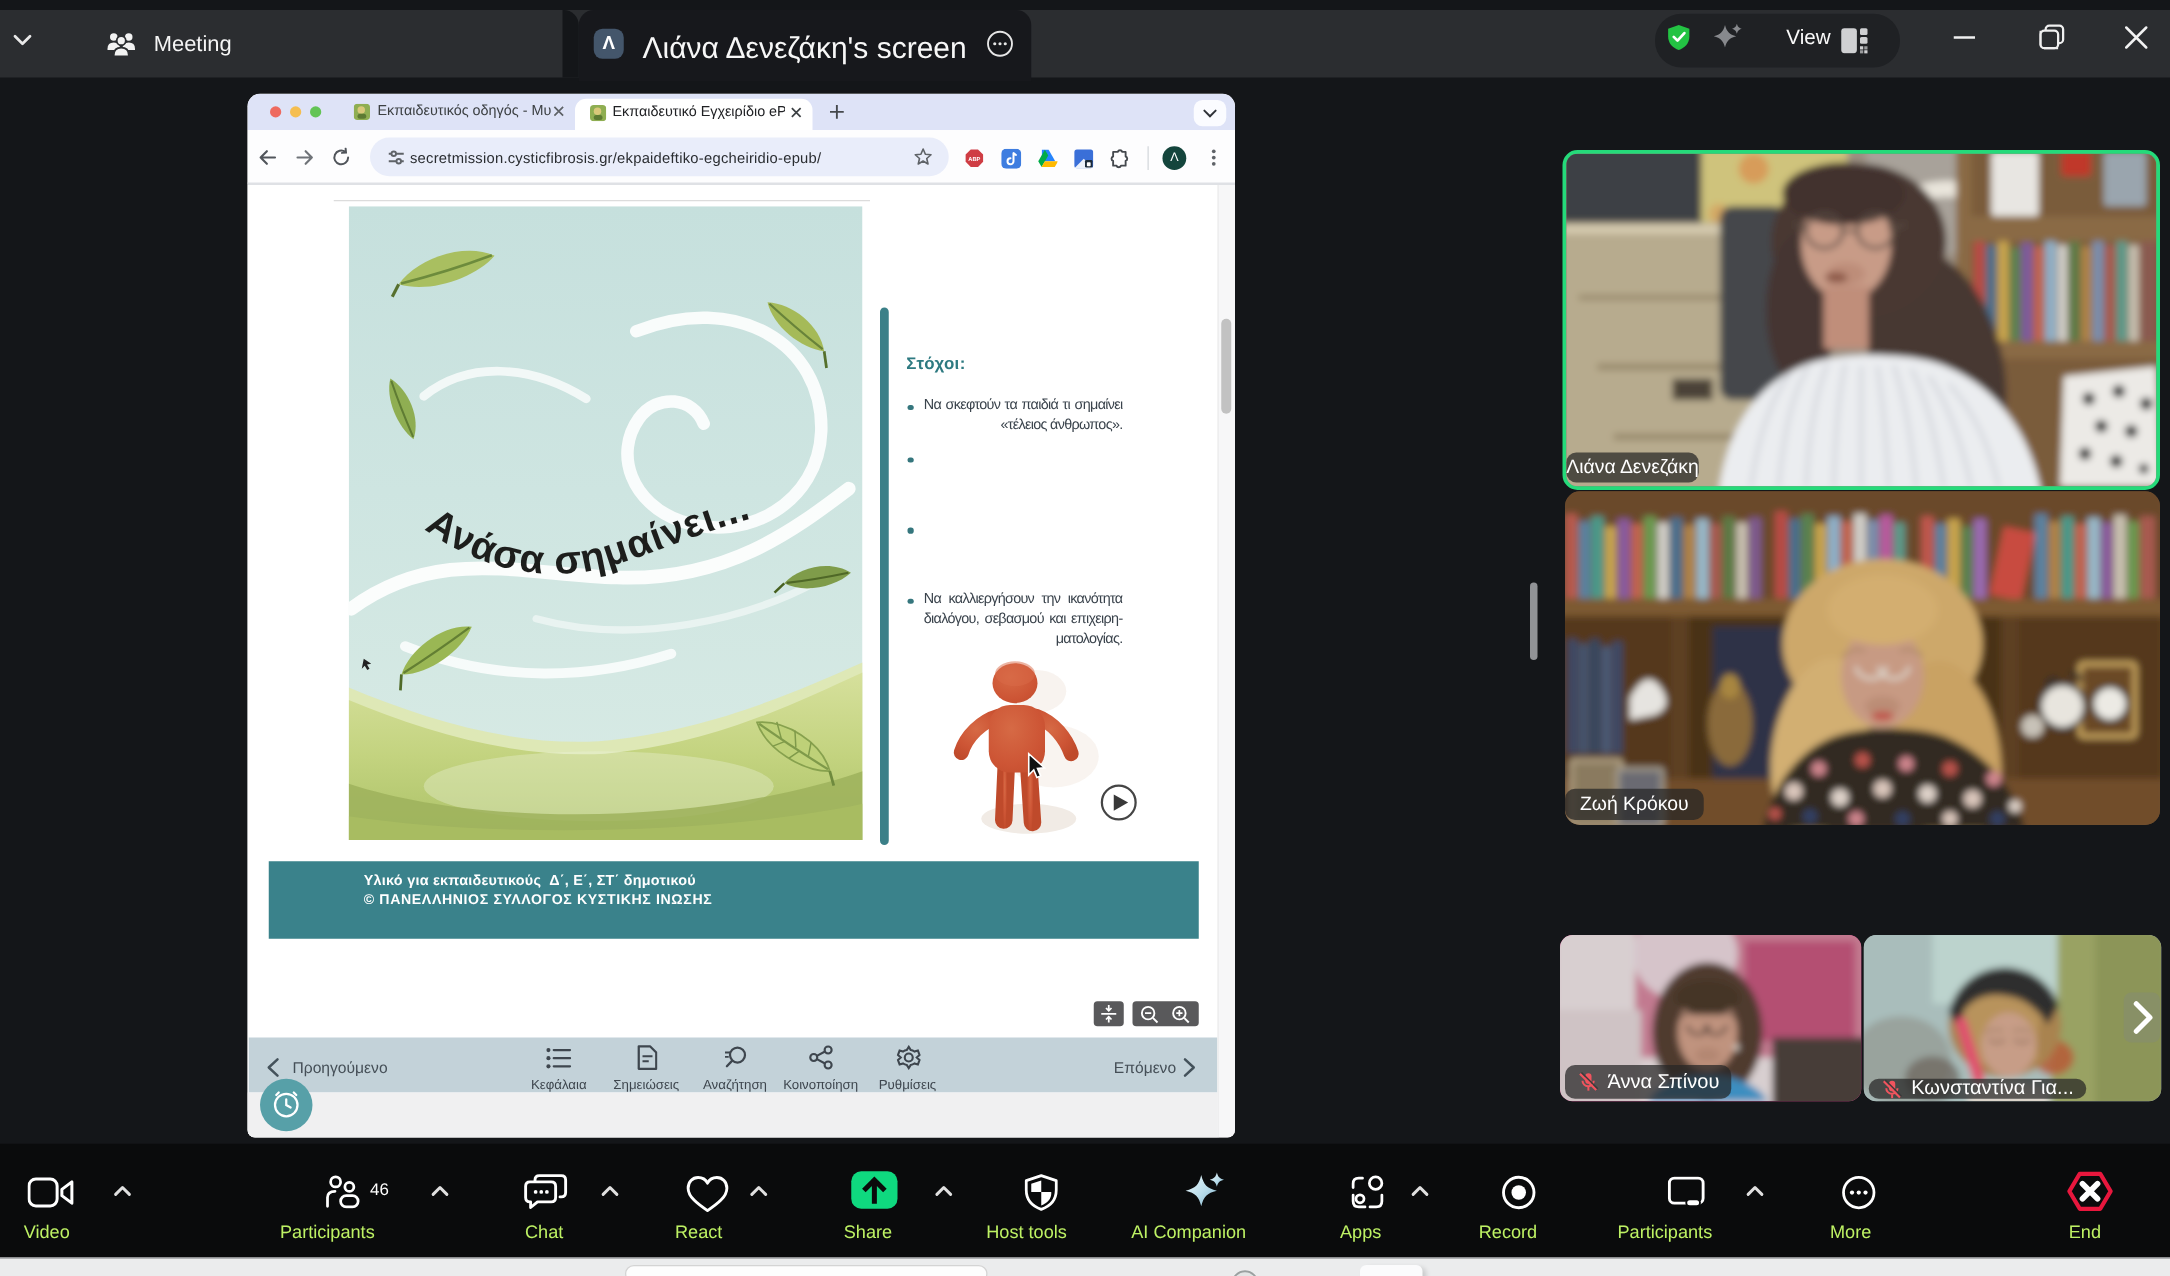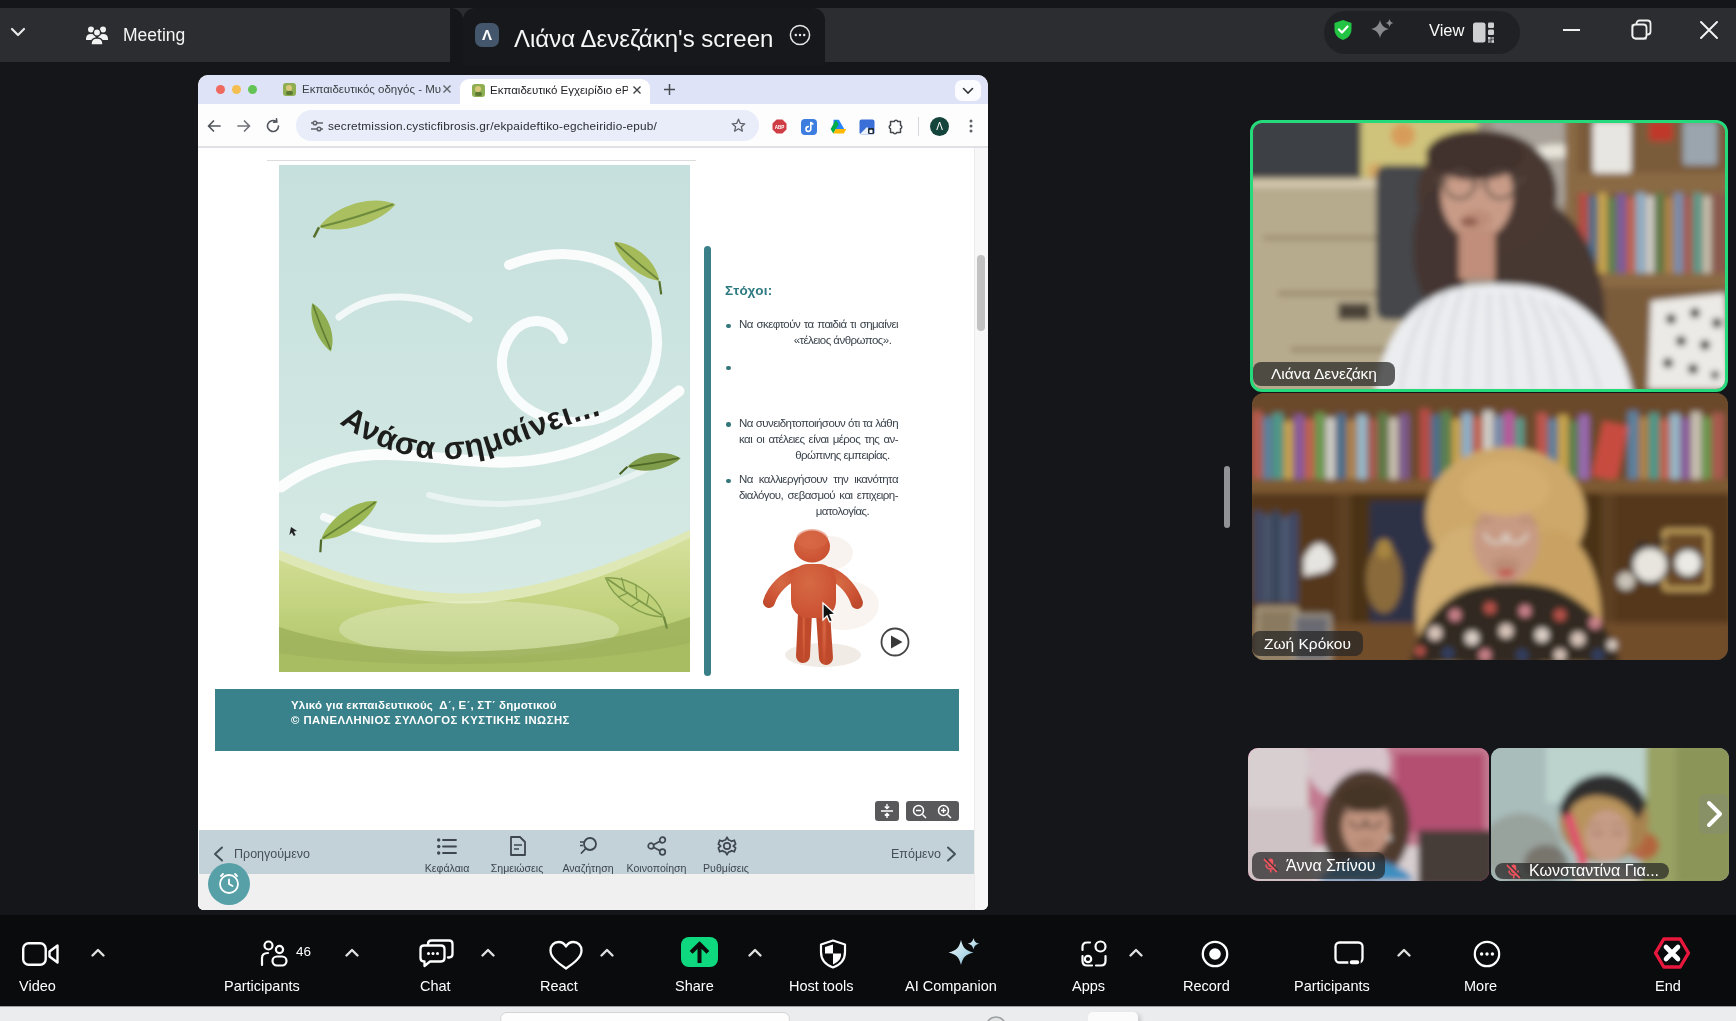--- a/index.html
+++ b/index.html
@@ -241,35 +241,30 @@
 
     <path d="M12 362 l6 4 -3.4 0.6 2 3.4 -1.8 1 -2 -3.4 -2.4 2.4 Z" fill="#222"></path>
   </svg>
   </div>
 
   <div class="abs" style="left:506px;top:171px;width:7px;height:430px;background:#3b8088;border-radius:3.5px;"></div>
   <div class="abs" style="left:527px;top:208px;font-size:13.5px;font-weight:bold;color:#2e7a81;letter-spacing:0.3px;">Στόχοι:</div>
   <style>
     .bl { position:absolute; left:541px; width:159px; font-size:11.5px; letter-spacing:-0.55px; color:#3a434c; }
     .bl .j { text-align:justify; text-align-last:justify; height:16.1px; }
-    .bl .l { text-align:center; height:16.1px;margin-left:48px; }
+    .bl .l { text-align:right; height:16.1px;margin-left:48px; }
     .bdot { position:absolute; left:528px; width:4.5px; height:4.5px; border-radius:50%; background:#35767d; }
   </style>
   <div class="bdot" style="top:248.5px;"></div>
   <div class="bl" style="top:242.5px;">
     <div class="j">Να σκεφτούν τα παιδιά τι σημαίνει</div>
     <div class="l">«τέλειος άνθρωπος».</div>
   </div>
   <div class="bdot" style="top:290.5px;"></div>
   <div class="bdot" style="top:347px;"></div>
-  <div class="bl" style="top:341.5px;">
-    <div class="j">Να συνειδητοποιήσουν ότι τα λάθη</div>
-    <div class="j">και οι ατέλειες είναι μέρος της αν-</div>
-    <div class="l">θρώπινης εμπειρίας.</div>
-  </div>
   <div class="bdot" style="top:403.5px;"></div>
   <div class="bl" style="top:398px;">
     <div class="j">Να καλλιεργήσουν την ικανότητα</div>
     <div class="j">διαλόγου, σεβασμού και επιχειρη-</div>
     <div class="l">ματολογίας.</div>
   </div>
 
   <div id="clay" class="abs" style="left:557px;top:440px;width:160px;height:165px;">
   <svg width="160" height="165" viewBox="0 0 160 165">
     <defs>
@@ -476,21 +471,21 @@
         <path d="M 214 266 C 215 226 218 194 223 168"></path>
         <path d="M 236 266 C 236 228 236 196 236 170"></path>
         <path d="M 258 266 C 256 228 253 196 249 170"></path>
         <path d="M 280 266 C 276 226 270 192 262 169"></path>
         <path d="M 302 266 C 296 228 288 194 276 172"></path>
         <path d="M 324 266 C 316 230 306 200 290 178"></path>
         <path d="M 346 266 C 338 232 326 206 306 184"></path>
       </g>
     </g>
   </svg>
-  <div class="nlabel" style="left:0px;bottom:3px;height:24px;padding:0 18px;font-size:15.5px;">Λιάνα Δενεζάκη</div>
+  <div class="nlabel" style="left:0px;bottom:3px;height:24px;padding:0 0;font-size:15.5px;">Λιάνα Δενεζάκη</div>
 </div>
 
 <div class="tile" style="left:1252px;top:393px;width:476px;height:267px;border-radius:12px;background:#6a482a;">
   <svg width="476" height="267" viewBox="0 0 476 267" style="position:absolute;left:0;top:0;">
     <defs>
         <filter id="bl2" x="-10%" y="-10%" width="120%" height="120%">
           <feGaussianBlur stdDeviation="3"></feGaussianBlur>
         </filter>
       </defs>
     <g filter="url(#bl2)">
@@ -682,21 +677,21 @@
 </div>
 
 <div class="abs" style="left:1699px;top:794px;width:29px;height:40px;background:rgba(130,138,120,0.45);border-radius:6px;"></div>
 <svg class="abs" style="left:1703px;top:800px;" width="22" height="28" viewBox="0 0 22 28">
     <path d="M6 3 L17 14 L6 25" stroke="#fff" stroke-width="4" fill="none" stroke-linecap="round" stroke-linejoin="round"></path>
   </svg>
 <div class="abs" style="left:1224px;top:466px;width:6px;height:62px;background:#919396;border-radius:3px;"></div>
 
 <div id="toolbar" class="abs" style="left:0;top:915px;width:1736px;height:91px;background:#0a0b0c;overflow:hidden;">
   <style>
-    .tlabel { position:absolute; top:63px; width:200px; left:50%; transform:translateX(-50%); text-align:right; font-size:14.5px; color:#ffffff; }
+    .tlabel { position:absolute; top:63px; width:200px; left:50%; transform:translateX(-50%); text-align:right; font-size:14.5px; color:#bef264; }
   </style>
 
   <svg class="abs" style="left:22px;top:26px;" width="38" height="26" viewBox="0 0 38 26">
     <rect x="1.2" y="2.2" width="22.5" height="21.5" rx="5.5" stroke="#fff" stroke-width="2.4" fill="none"></rect>
     <path d="M27.5 10.5 L35.5 4.5 V21.5 L27.5 15.5 Z" stroke="#fff" stroke-width="2.4" fill="none" stroke-linejoin="round"></path>
   </svg>
   <div class="tlabel" style="transform:none;width:auto;left:19px;">Video</div>
 
   <svg class="abs" style="left:260px;top:25px;" width="28" height="27" viewBox="0 0 28 27">
     <circle cx="8.5" cy="5.5" r="4" stroke="#fff" stroke-width="2.2" fill="none"></circle>

